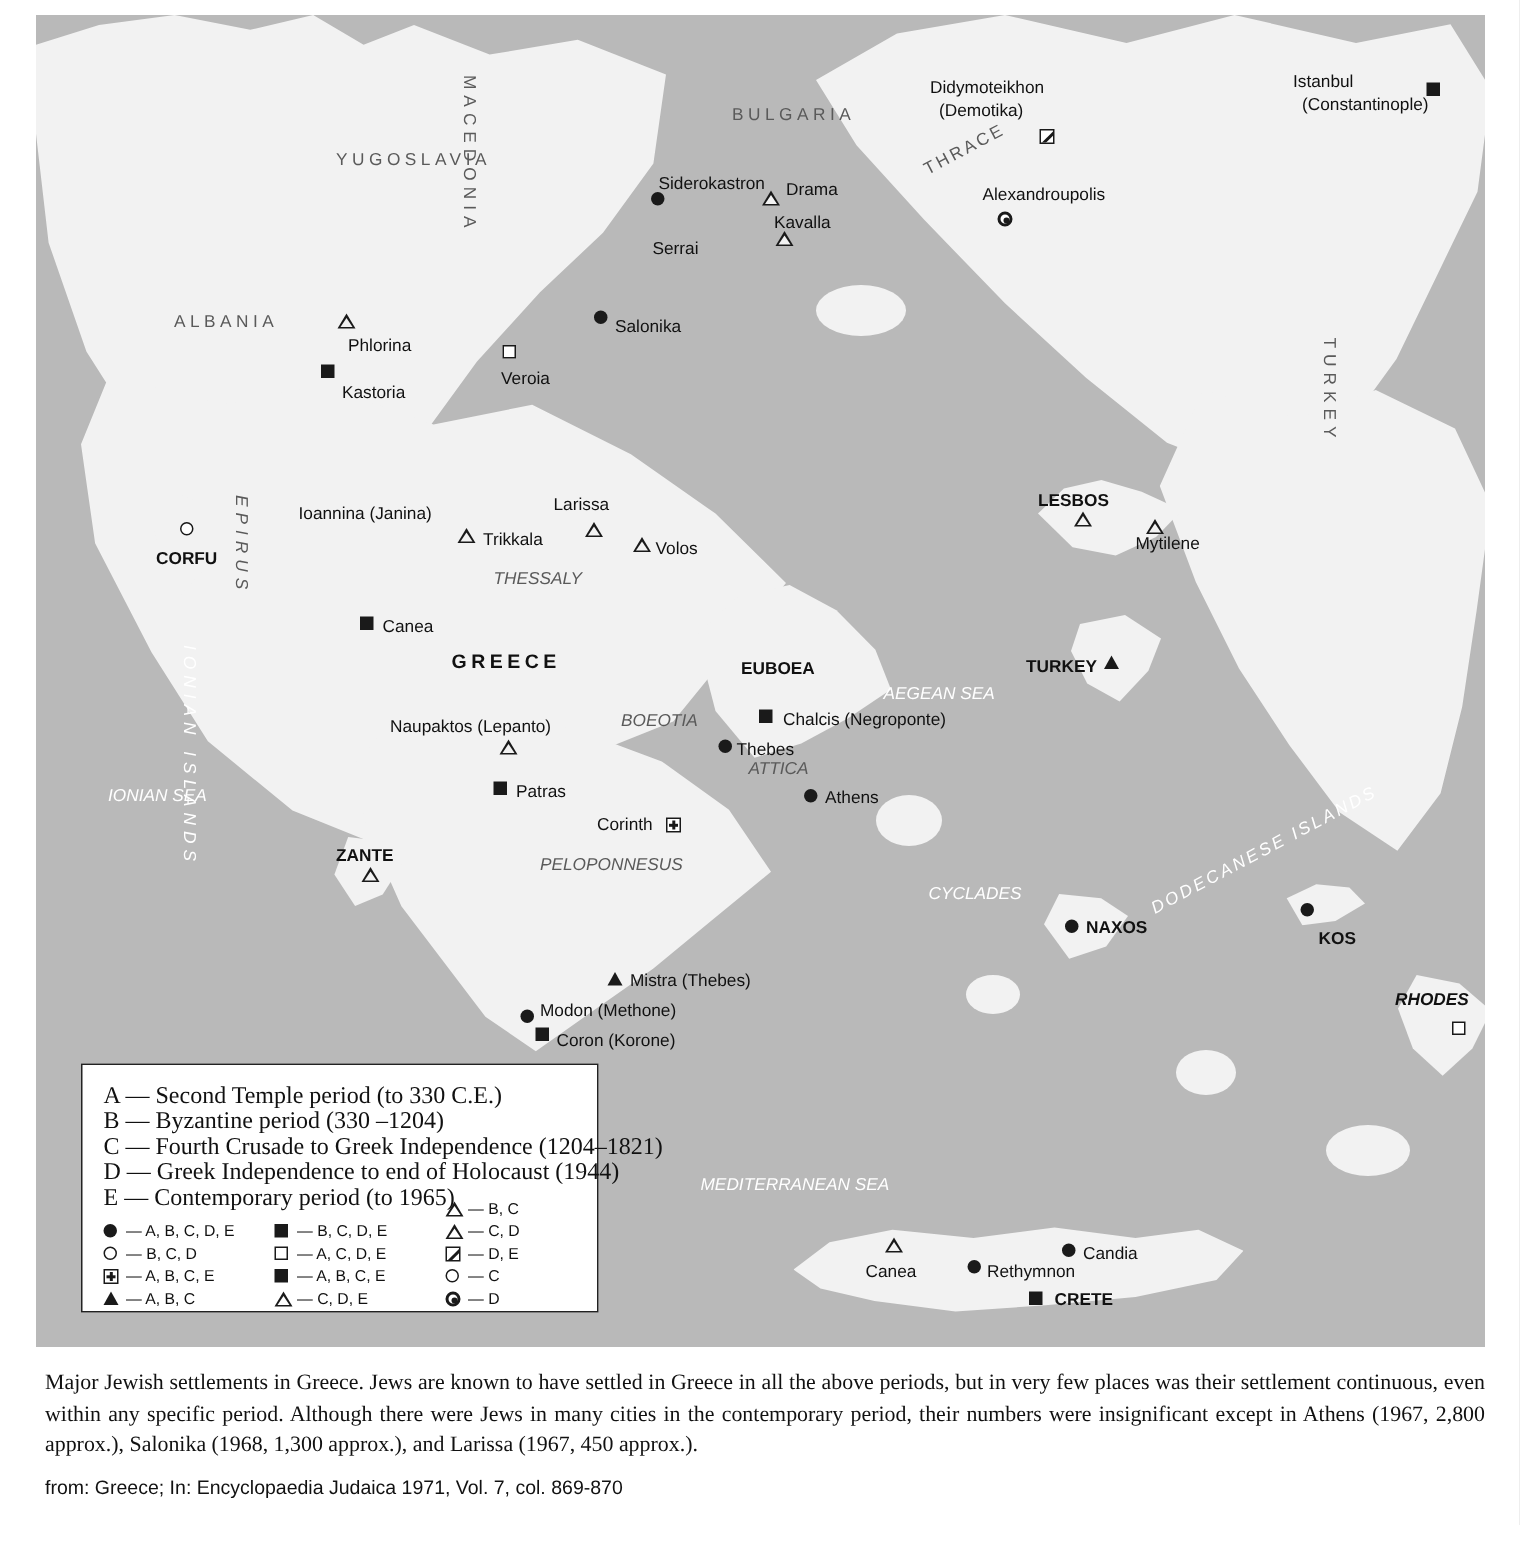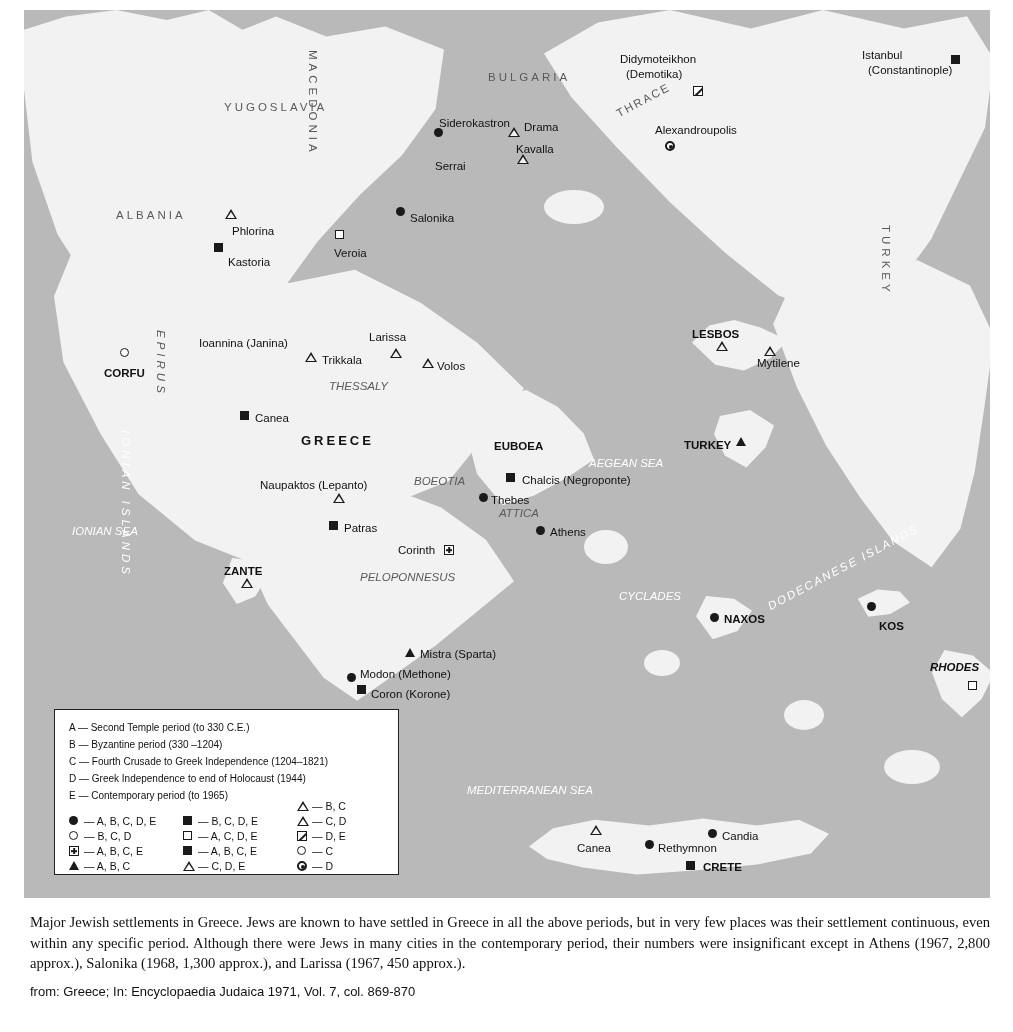--- a/index.html
+++ b/index.html
@@ -27,21 +27,21 @@
   .sym.sqcross:after{content:"";position:absolute;top:50%;left:1px;right:1px;height:1.6px;background:#1a1a1a;transform:translateY(-50%);}
   .sym.sqdiag{width:10px;height:10px;background:#fff;border:1.6px solid #1a1a1a;box-sizing:border-box;overflow:hidden;}
   .sym.sqdiag:after{content:"";position:absolute;left:-3px;top:4px;width:16px;height:1.8px;background:#1a1a1a;transform:rotate(-45deg);}
   .sym.trifill{width:0;height:0;border-left:5.5px solid transparent;border-right:5.5px solid transparent;border-bottom:9.5px solid #1a1a1a;}
   .sym.triopen{width:0;height:0;border-left:6px solid transparent;border-right:6px solid transparent;border-bottom:10px solid #1a1a1a;position:absolute;}
   .sym.triopen:after{content:"";position:absolute;left:-4px;top:2.6px;width:0;height:0;border-left:4px solid transparent;border-right:4px solid transparent;border-bottom:6.6px solid #b9b9b9;}
   .sym.triopen.onwhite:after{border-bottom-color:#f2f2f2;}
   .sym.triopen.onlegend:after{border-bottom-color:#ffffff;}
   
   #legend{position:absolute;left:30px;top:699px;width:345px;height:166px;background:#ffffff;border:1.2px solid #222;box-sizing:border-box;}
-  #legend .line{position:absolute;font-size:10px;white-space:nowrap;}
+  #legend .line{position:absolute;font-size:16px;white-space:nowrap;font-family:Liberation Serif, serif;}
   #legend .key{position:absolute;font-size:10.5px;white-space:nowrap;}
   
   #caption{position:absolute;left:30px;top:912px;width:960px;font-family:"Liberation Serif",serif;font-size:14.6px;line-height:1.42;color:#111;text-align:justify;}
   #source{position:absolute;left:30px;top:984px;font-family:"Liberation Sans",sans-serif;font-size:13px;color:#111;}
 </style>
 </head>
 <body>
 
 <div id="map">
 
@@ -141,21 +141,21 @@
       <div class="lbl" style="left: 374px; top: 535px;">Corinth</div>
       <div class="sym sqcross" style="left: 420px; top: 535px;"></div>
       <div class="lbl bold" style="left: 200px; top: 556px;">ZANTE</div>
       <div class="sym triopen onwhite" style="left: 217px; top: 568px;"></div>
       <div class="lbl bold" style="left: 700px; top: 604px;">NAXOS</div>
       <div class="sym dotfill" style="left: 686px; top: 603px;"></div>
       <div class="lbl bold" style="left: 855px; top: 611px;">KOS</div>
       <div class="sym dotfill" style="left: 843px; top: 592px;"></div>
       <div class="lbl bold" style="left: 906px; top: 652px; font-style: italic;">RHODES</div>
       <div class="sym sqopen" style="left: 944px; top: 671px;"></div>
-      <div class="lbl" style="left: 396px; top: 639px;">Mistra (Sparta)</div>
+      <div class="lbl" style="left: 396px; top: 639px;">Mistra (Thebes)</div>
       <div class="sym trifill" style="left: 381px; top: 638px;"></div>
       <div class="lbl" style="left: 336px; top: 659px;">Modon (Methone)</div>
       <div class="sym dotfill" style="left: 323px; top: 663px;"></div>
       <div class="lbl" style="left: 347px; top: 679px;">Coron (Korone)</div>
       <div class="sym sqfill" style="left: 333px; top: 675px;"></div>
       <div class="lbl" style="left: 553px; top: 833px;">Canea</div>
       <div class="sym triopen onwhite" style="left: 566px; top: 815px;"></div>
       <div class="lbl" style="left: 634px; top: 833px;">Rethymnon</div>
       <div class="sym dotfill" style="left: 621px; top: 830px;"></div>
       <div class="lbl" style="left: 698px; top: 821px;">Candia</div>

